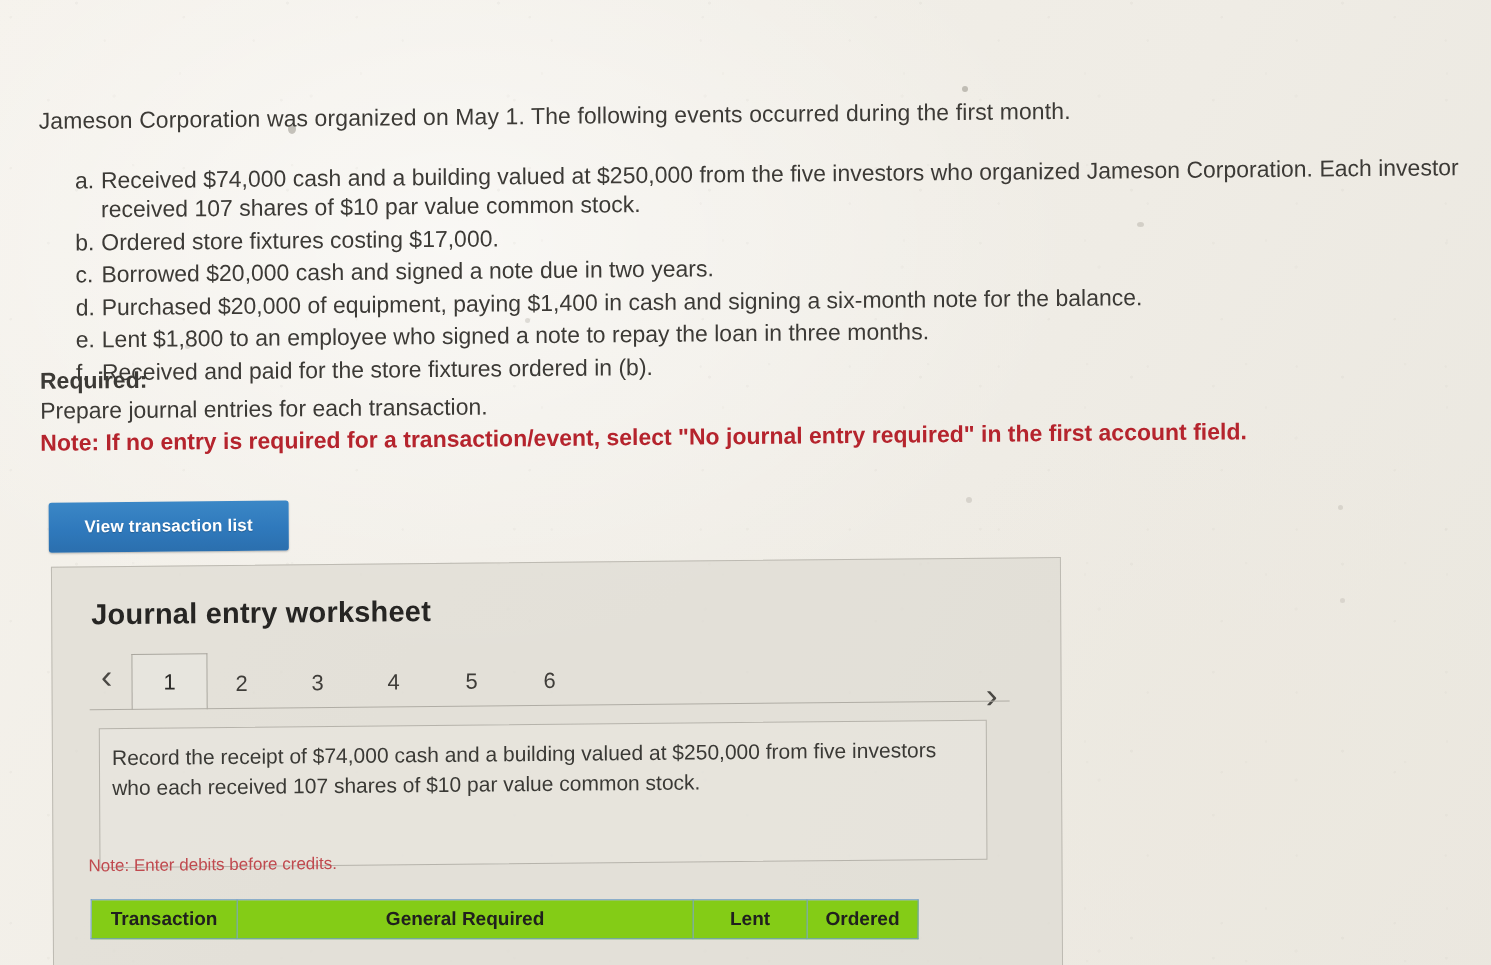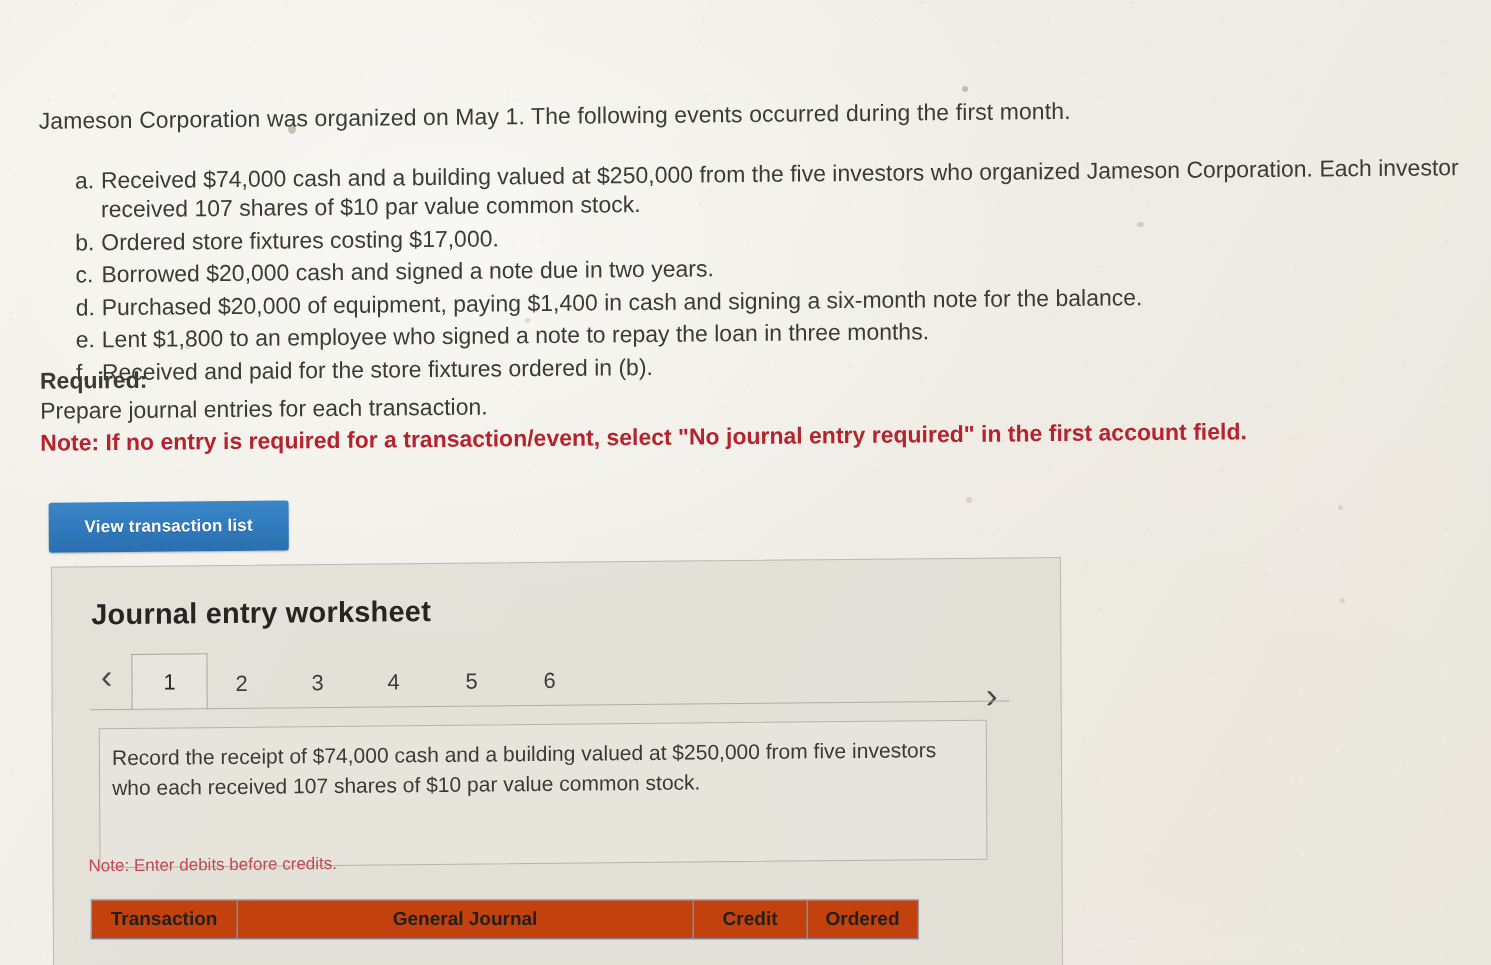--- a/index.html
+++ b/index.html
@@ -239,21 +239,21 @@
   
   #journal-table {
     position: absolute;
     left: 88px;
     top: 893px;
     width: 827px;
     border-collapse: collapse;
     table-layout: fixed;
   }
   #journal-table th {
-    background: #c2410c;
+    background: #84cc16;
     border: 1px solid #6f9ec6;
     color: #20201e;
     font-size: 19px;
     font-weight: bold;
     padding: 8px 4px;
     text-align: center;
     white-space: nowrap;
   }
   #col-transaction { width: 146px; }
   #col-general     { width: 456px; }
@@ -351,20 +351,20 @@
   <table id="journal-table">
     <colgroup>
       <col id="col-transaction">
       <col id="col-general">
       <col id="col-debit">
       <col id="col-credit">
     </colgroup>
     <thead>
       <tr>
         <th>Transaction</th>
-        <th>General Journal</th>
-        <th>Credit</th>
+        <th>General Required</th>
+        <th>Lent</th>
         <th>Ordered</th>
       </tr>
     </thead>
   </table>
 
 </div>
 
 </body></html>

